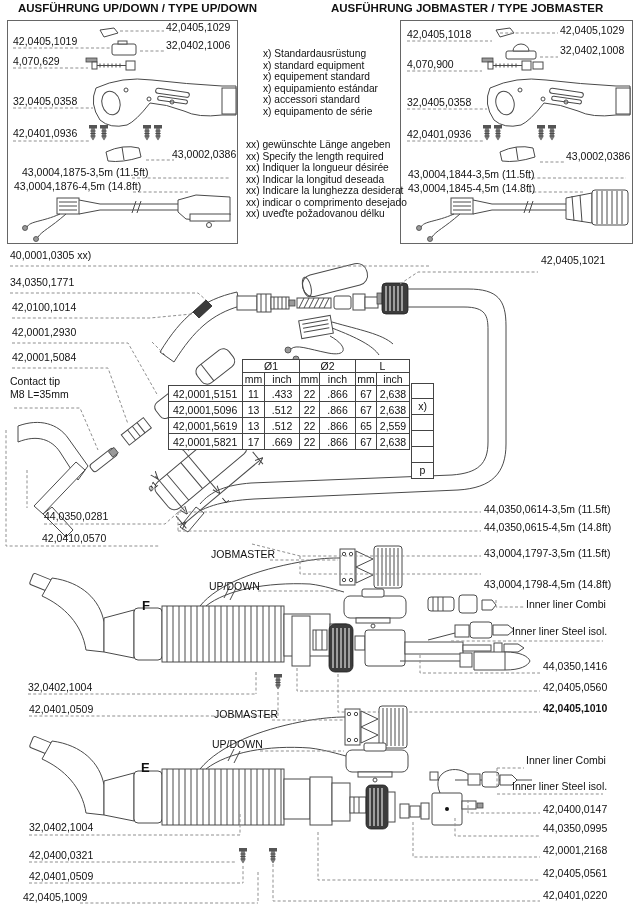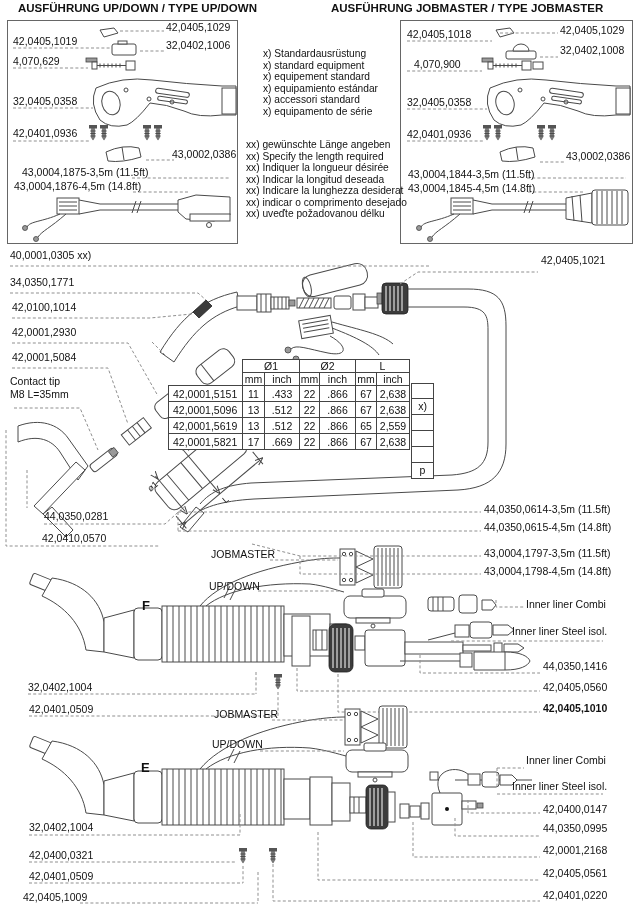--- a/index.html
+++ b/index.html
@@ -297,21 +297,21 @@
 <div class="lbl" style="left:13px;top:56px;">4,070,629</div>
 <div class="lbl" style="left:13px;top:96px;">32,0405,0358</div>
 <div class="lbl" style="left:13px;top:128px;">42,0401,0936</div>
 <div class="lbl" style="left:172px;top:149px;">43,0002,0386</div>
 <div class="lbl" style="left:14px;top:167px;margin-left:8px;">43,0004,1875-3,5m (11.5ft)</div>
 <div class="lbl" style="left:14px;top:181px;">43,0004,1876-4,5m (14.8ft)</div>
 
 <div class="lbl" style="left:407px;top:29px;">42,0405,1018</div>
 <div class="lbl" style="left:560px;top:25px;">42,0405,1029</div>
 <div class="lbl" style="left:560px;top:45px;">32,0402,1008</div>
-<div class="lbl" style="left:407px;top:59px;margin-left:7px;">4,070,900</div>
+<div class="lbl" style="left:407px;top:59px;">4,070,900</div>
 <div class="lbl" style="left:407px;top:97px;">32,0405,0358</div>
 <div class="lbl" style="left:407px;top:129px;">42,0401,0936</div>
 <div class="lbl" style="left:566px;top:151px;">43,0002,0386</div>
 <div class="lbl" style="left:408px;top:169px;">43,0004,1844-3,5m (11.5ft)</div>
 <div class="lbl" style="left:408px;top:183px;">43,0004,1845-4,5m (14.8ft)</div>
 
 <div class="notes" style="left:263px;top:48px;">
   <div class="noteline">x) Standardausrüstung</div>
   <div class="noteline">x) standard equipment</div>
   <div class="noteline">x) equipement standard</div>
@@ -409,21 +409,21 @@
 <div class="notecol">
   <div class="notecell"></div>
   <div class="notecell">x)</div>
   <div class="notecell"></div>
   <div class="notecell"></div>
   <div class="notecell"></div>
   <div class="notecell">p</div>
 </div>
 
 <div class="lbl" style="left:484px;top:548px;">43,0004,1797-3,5m (11.5ft)</div>
-<div class="lbl" style="left:484px;top:566px;">43,0004,1798-4,5m (14.8ft)</div>
+<div class="lbl" style="left:484px;top:579px;">43,0004,1798-4,5m (14.8ft)</div>
 <div class="lbl" style="left:211px;top:549px;">JOBMASTER</div>
 <div class="lbl" style="left:209px;top:581px;">UP/DOWN</div>
 <div class="letter" style="left:142px;top:598px;">F</div>
 <div class="lbl" style="left:526px;top:599px;">Inner liner Combi</div>
 <div class="lbl" style="left:512px;top:626px;">Inner liner Steel isol.</div>
 <div class="lbl" style="left:543px;top:661px;">44,0350,1416</div>
 <div class="lbl" style="left:543px;top:682px;">42,0405,0560</div>
 <div class="lbl" style="left:543px;top:703px;font-weight:bold;">42,0405,1010</div>
 <div class="lbl" style="left:28px;top:682px;">32,0402,1004</div>
 <div class="lbl" style="left:29px;top:704px;">42,0401,0509</div>

